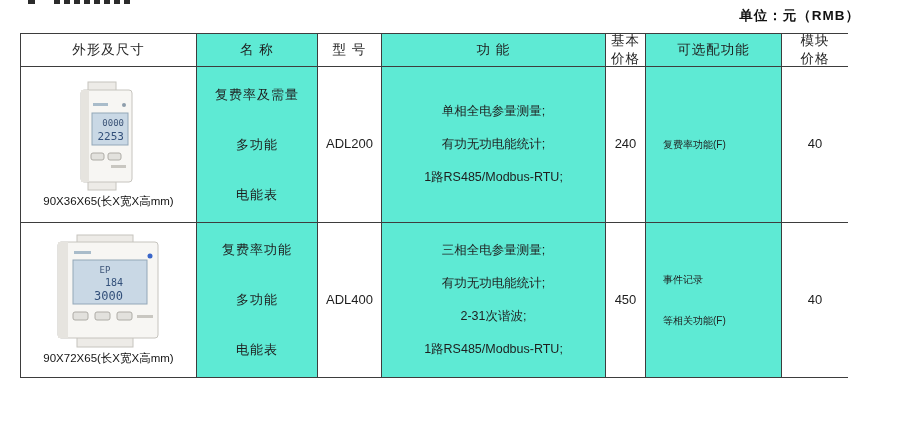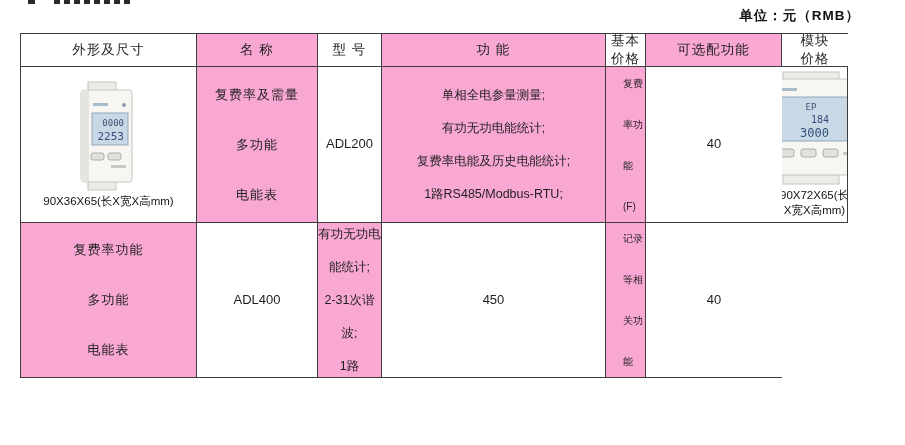--- a/index.html
+++ b/index.html
@@ -20,21 +20,21 @@
   .price-table { position:absolute; left:20px; top:33px;
     display:grid;
     grid-template-columns:176px 121px 64px 224px 40px 136px 66px;
     grid-template-rows:33px 156px 155px;
     border-top:1.5px solid #3d3d3d; border-left:1px solid #3d3d3d;
     background:#fff; }
   .cell { border-right:1px solid #3d3d3d; border-bottom:1px solid #3d3d3d;
     display:flex; flex-direction:column; align-items:center; justify-content:center;
     font-size:13px; line-height:1.3; text-align:center; overflow:hidden; }
   .cell.no-right { border-right:none; }
-  .cell.gray { background:#f9a8d4; }
+  .cell.gray { background:#5eead4; }
   .hdr { white-space:pre-line; font-size:13.5px; letter-spacing:1px; }
 
   .name-cell div { line-height:50px; font-size:13px; letter-spacing:1px; }
   .func-cell div { line-height:33px; font-size:12.5px; }
   .opt-cell { align-items:flex-start; padding-left:17px; text-align:left; }
   .opt-cell div { line-height:41px; font-size:10px; }
   .price { font-size:13px; }
 
   .shape-cell { justify-content:center; }
   .dim-caption { font-size:11.5px; margin-top:3px; letter-spacing:0px; color:#141414; }
@@ -83,23 +83,23 @@
     </div>
     <div class="cell gray name-cell">
       <div>复费率及需量</div>
       <div>多功能</div>
       <div>电能表</div>
     </div>
     <div class="cell">ADL200</div>
     <div class="cell gray func-cell">
       <div>单相全电参量测量;</div>
       <div>有功无功电能统计;</div>
-      <div>复费率电能及历史电能统计;</div>
       <div>1路RS485/Modbus-RTU;</div>
     </div>
+    <div class="cell price">240</div>
     <div class="cell gray opt-cell">
       <div>复费率功能(F)</div>
     </div>
     <div class="cell price no-right">40</div>
 
     <div class="cell shape-cell">
       <svg class="product-svg" width="112" height="114" viewBox="0 0 112 114">
         <rect x="24" y="1" width="56" height="10" fill="#edebe7" stroke="#c6c4be"></rect>
         <rect x="24" y="103" width="56" height="10" fill="#edebe7" stroke="#c6c4be"></rect>
         <rect x="5" y="8" width="100" height="96" rx="3" fill="#f7f6f3" stroke="#c6c4be"></rect>

